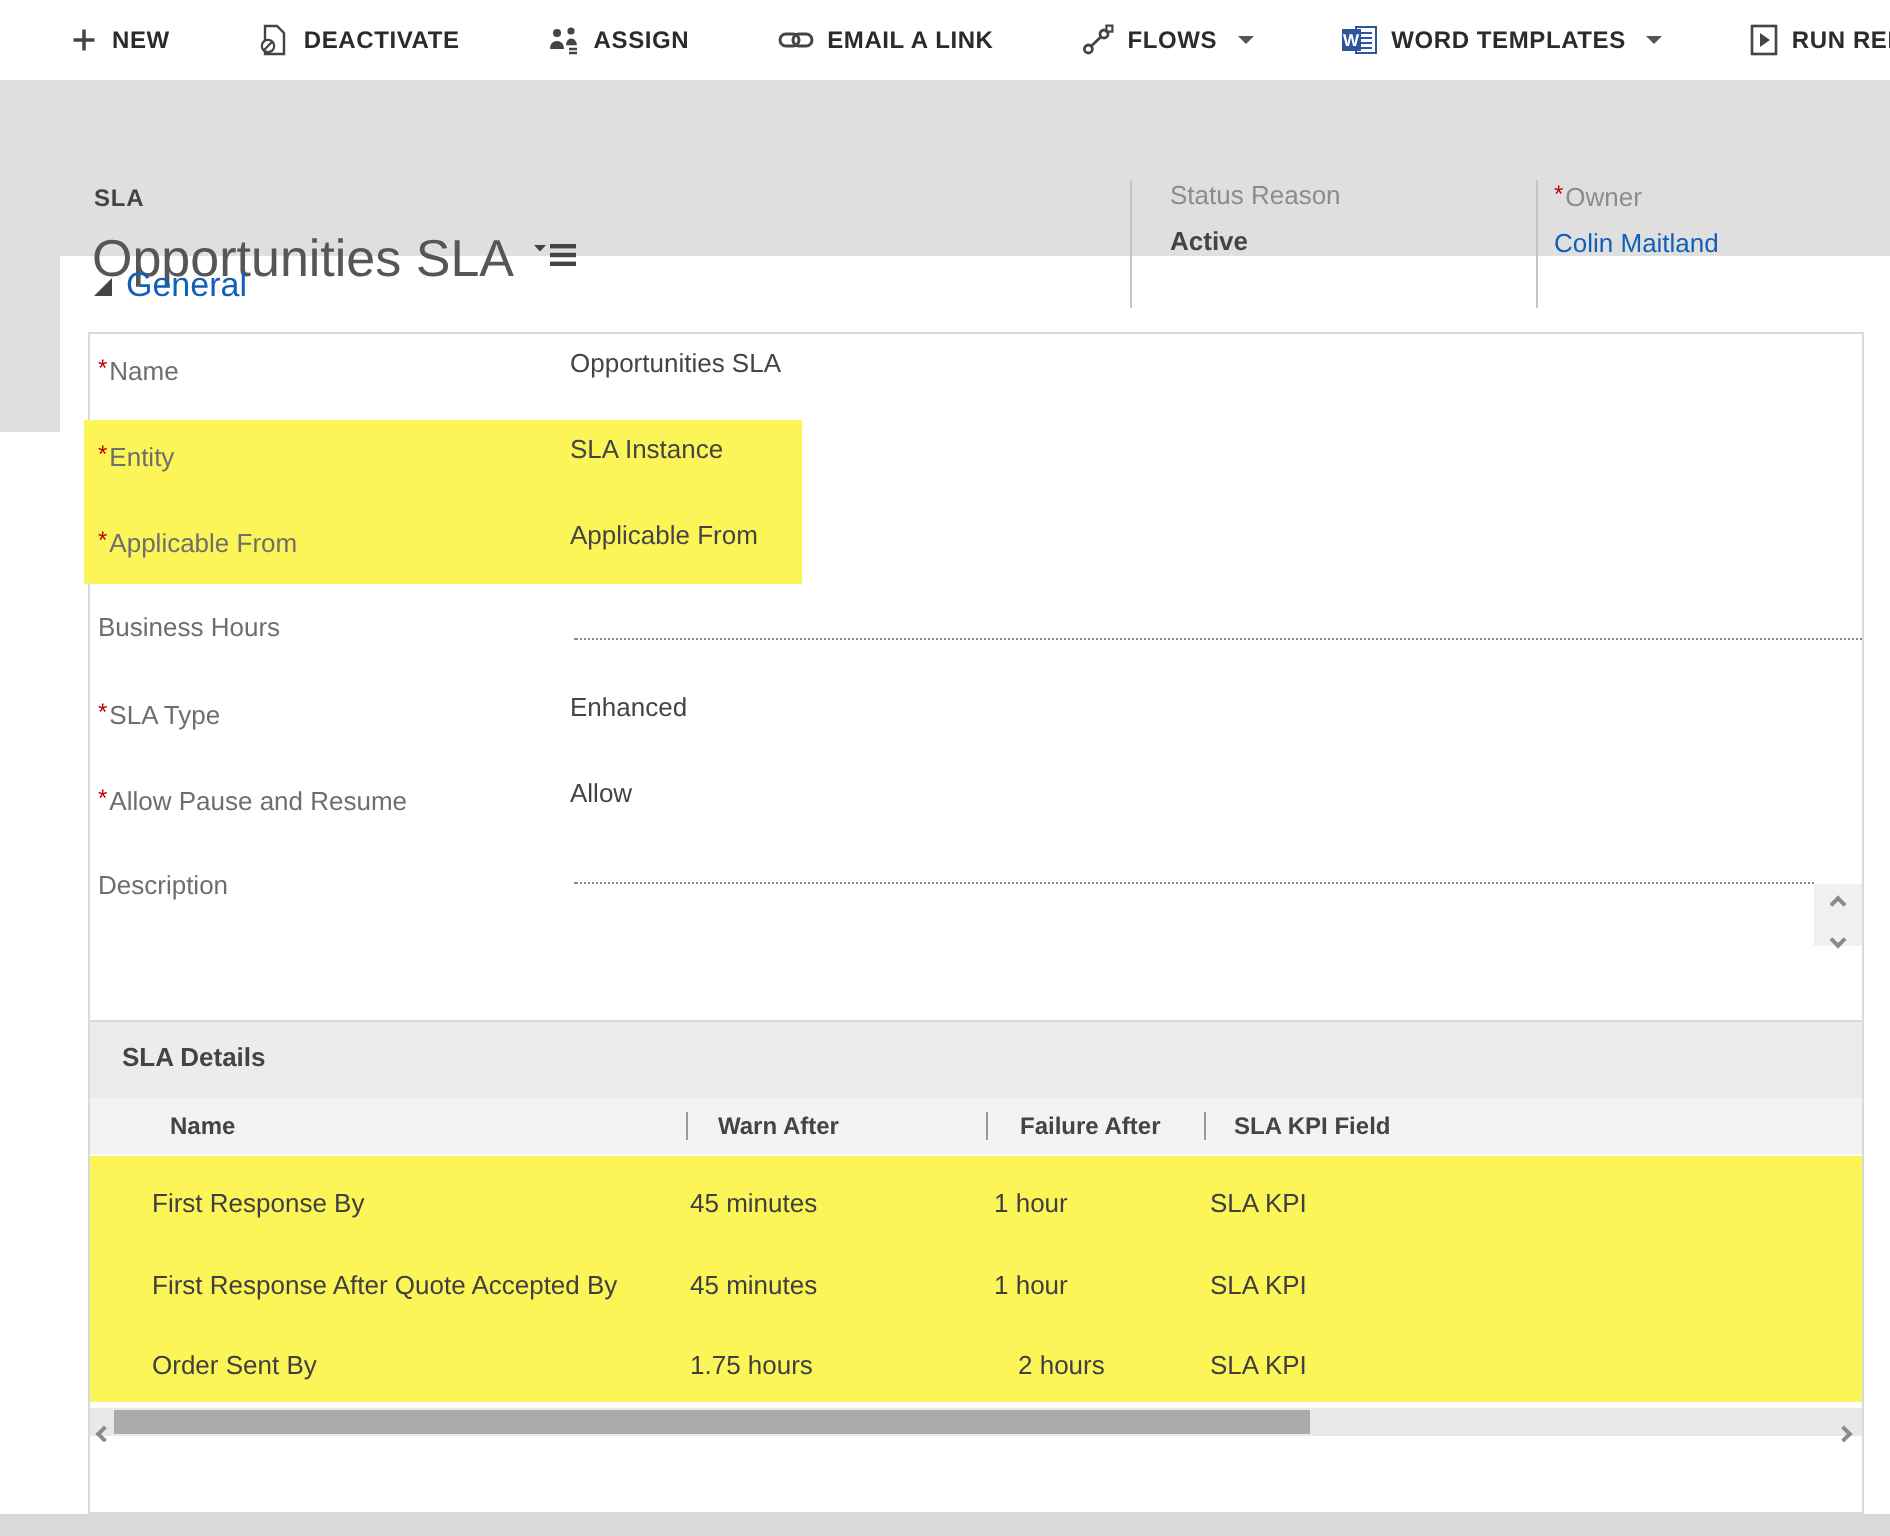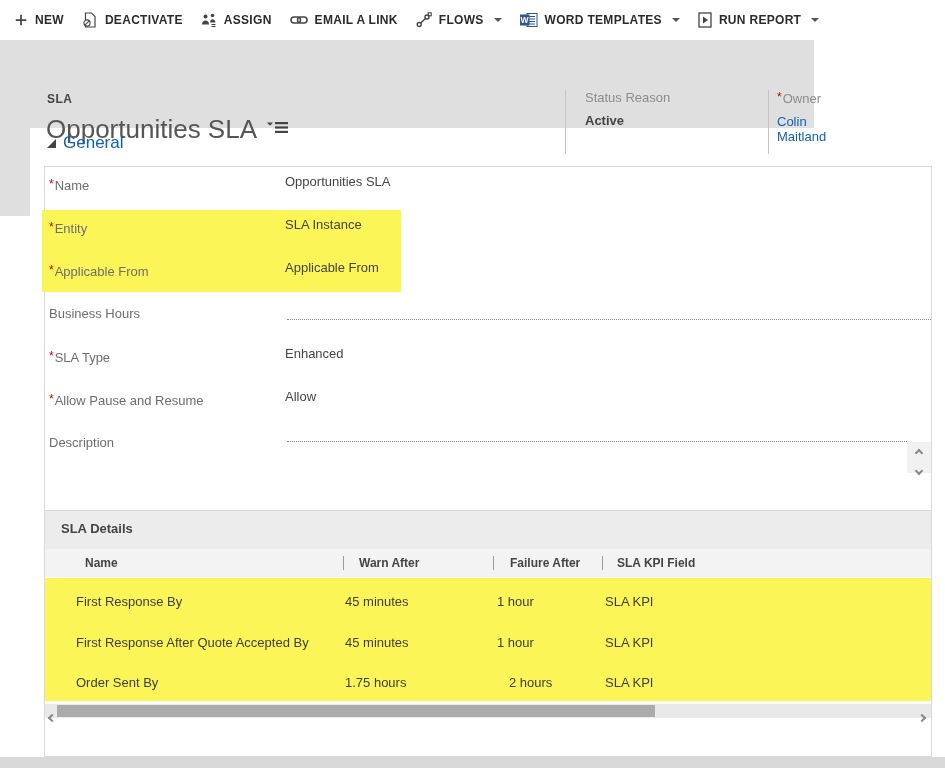--- a/index.html
+++ b/index.html
@@ -2,29 +2,29 @@
 <html><head>
 <meta charset="utf-8">
 <style>
   * { margin:0; padding:0; box-sizing:border-box; }
   body { background:#fff; }
   .page { position:relative; width:945px; height:768px; background:#fff; overflow:hidden;
           font-family:"Liberation Sans","DejaVu Sans",sans-serif; }
 
   
   .toolbar { position:absolute; top:0; left:0; width:945px; height:40px; background:#fff;
-             display:flex; align-items:center; padding-left:14px; gap:18px; }
+             display:flex; align-items:center; padding-left:35px; gap:44px; }
   .tb-item { display:flex; align-items:center; gap:7px; font-size:12px; font-weight:bold;
              color:#2b2b2b; letter-spacing:.3px; cursor:pointer; white-space:nowrap; }
   .tb-icon { display:flex; align-items:center; }
   .caret-down { width:0; height:0; border-left:4px solid transparent; border-right:4px solid transparent;
                 border-top:4px solid #555; margin-left:3px; }
 
   
-  .header { position:absolute; top:40px; left:0; width:814px; height:88px; background:#dfdfdf; }
+  .header { position:absolute; top:40px; left:0; width:945px; height:88px; background:#dfdfdf; }
   .record-type { position:absolute; left:47px; top:52px; font-size:12px; font-weight:bold;
                  color:#444; letter-spacing:.4px; }
   .title-row { position:absolute; left:46px; top:74px; display:flex; align-items:center; gap:10px; }
   .page-title { font-size:26px; font-weight:300; color:#565656; }
   .hdr-divider { position:absolute; top:50px; width:1px; height:64px; background:#c5c5c5; }
   .hdr-block { position:absolute; top:50px; font-size:13px; }
   .hdr-label { color:#8c8c8c; }
   .hdr-value { margin-top:8px; color:#444; font-weight:bold; }
   .hdr-value.link { color:#1160b7; font-weight:normal; cursor:pointer; }
   .req-star { color:#c00000; font-size:12px; vertical-align:2px; margin-right:1px; }

